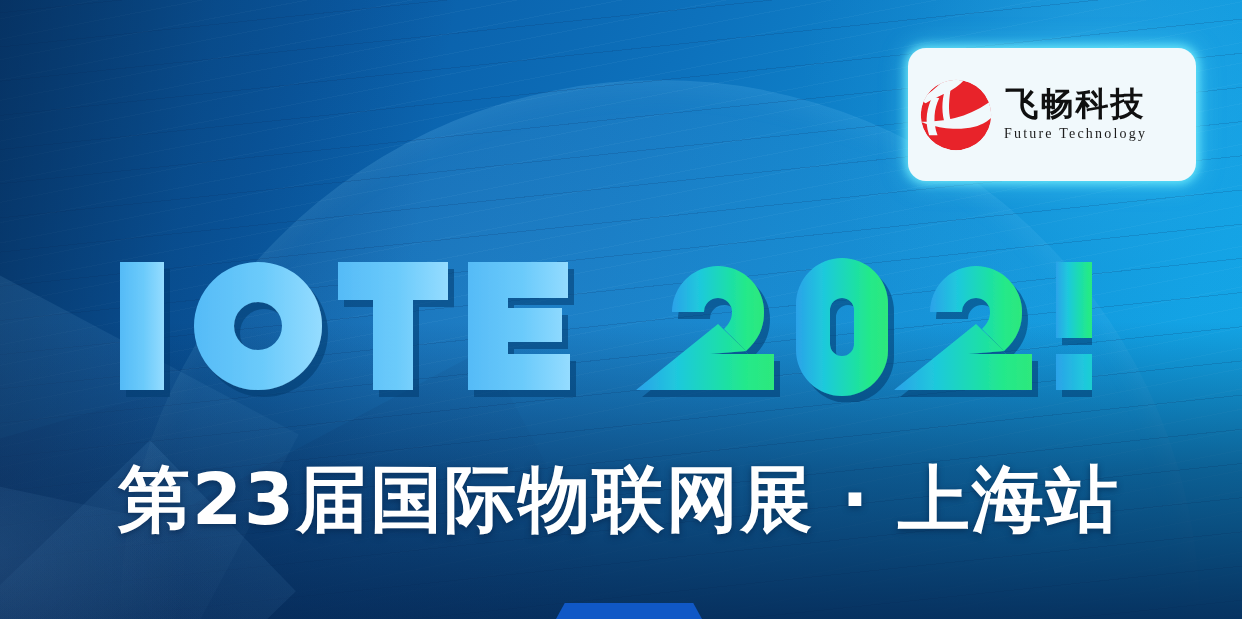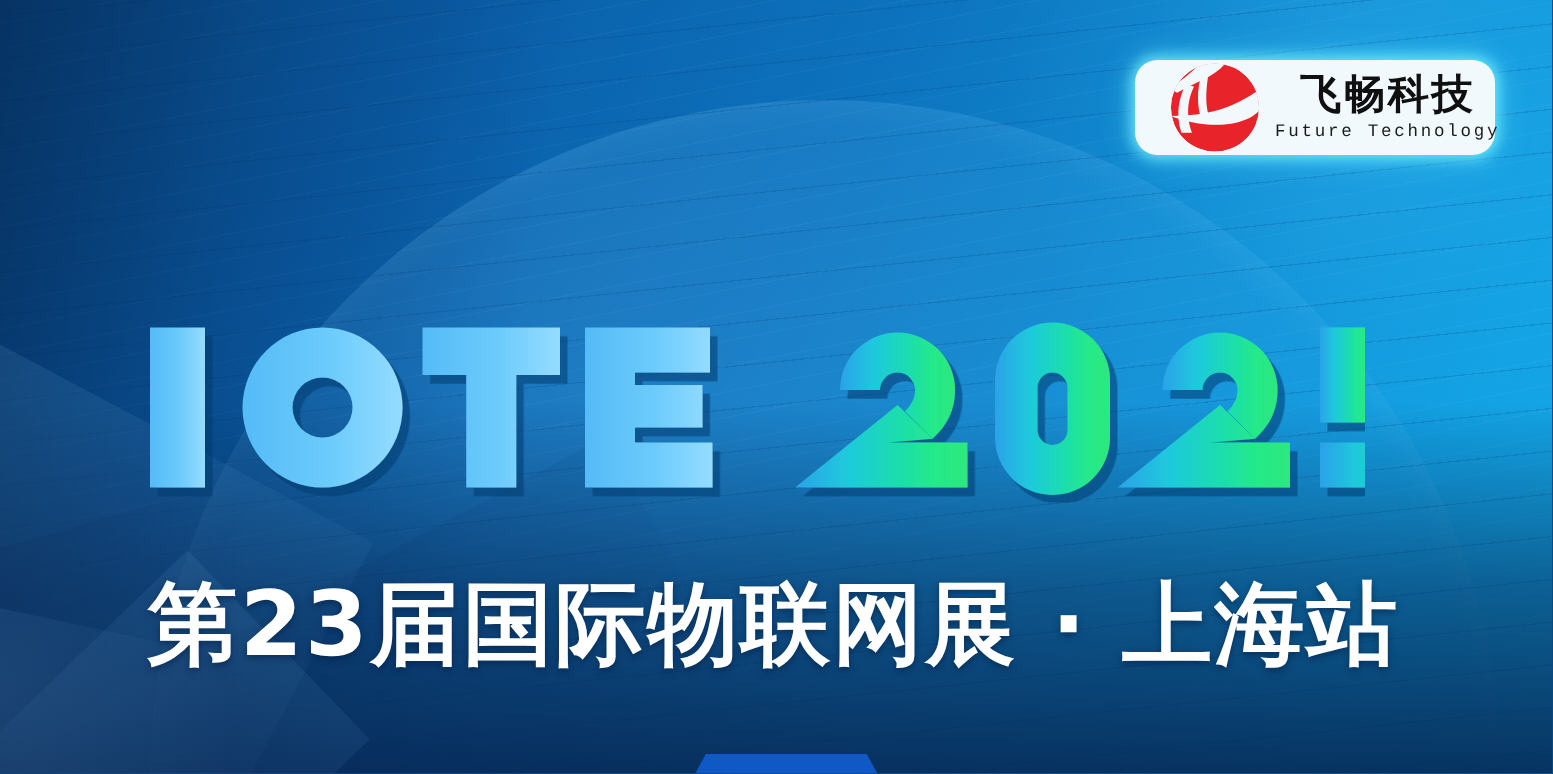--- a/index.html
+++ b/index.html
@@ -146,28 +146,28 @@
     background: #1058c6;
     clip-path: polygon(6% 0%, 94% 0%, 100% 100%, 0% 100%);
   }
 
   
   .logo-badge {
     position: absolute;
     left: 908px;
     top: 48px;
     width: 288px;
-    height: 76px;
+    height: 133px;
     border-radius: 18px;
     background: #f1f9fc;
     box-shadow: 0 0 10px 3px rgba(120,245,255,0.75),
                 0 0 22px 6px rgba(90,225,255,0.35);
     display: flex;
     align-items: center;
-    padding-left: 22px;
+    padding-left: 6px;
     box-sizing: border-box;
   }
   .logo-mark {
     width: 84px;
     height: 84px;
     flex: 0 0 auto;
   }
   .logo-text {
     margin-left: 6px;
     display: flex;
@@ -178,21 +178,21 @@
   .logo-cn {
     font-family: "DejaVu Sans", "Liberation Sans", sans-serif;
     font-size: 33px;
     font-weight: 700;
     color: #101010;
     letter-spacing: 2px;
     line-height: 1.05;
     white-space: nowrap;
   }
   .logo-en {
-    font-family: Liberation Mono, monospace;
+    font-family: Liberation Serif, serif;
     font-size: 14px;
     font-weight: 400;
     color: #1c1c1c;
     letter-spacing: 2.2px;
     margin-top: 5px;
     white-space: nowrap;
   }
 
   
   .wordmark {

